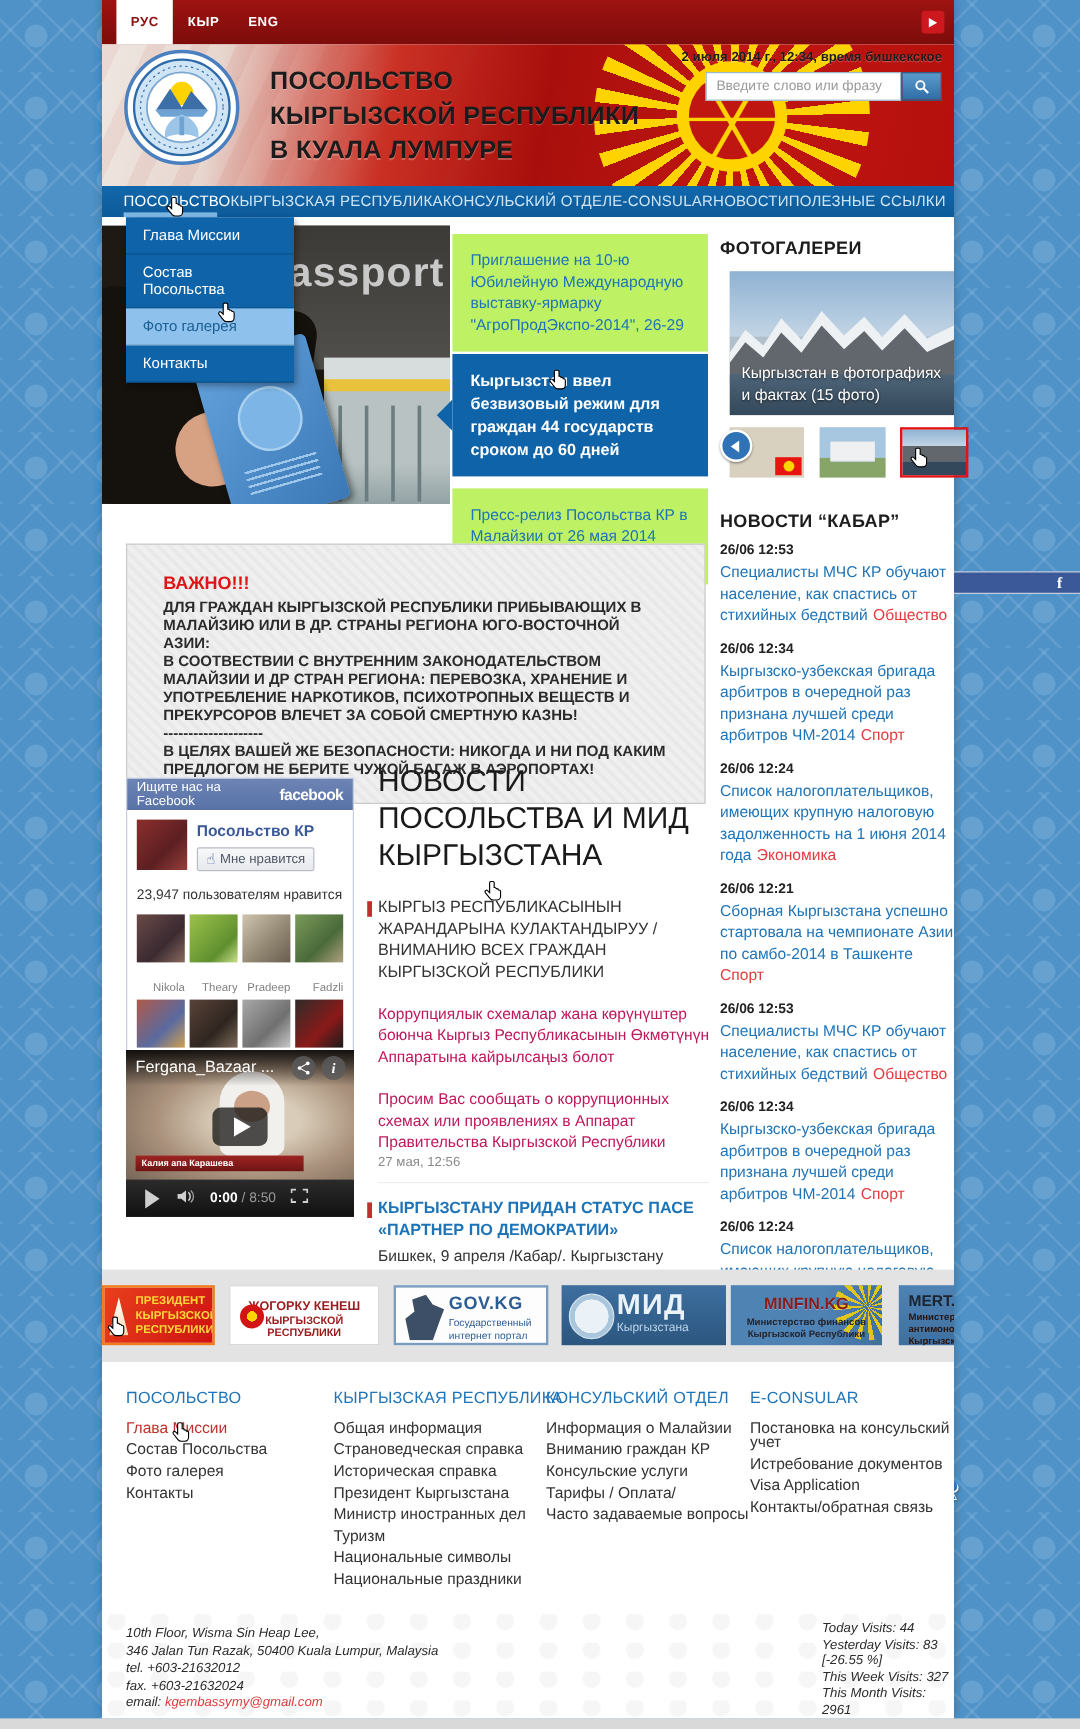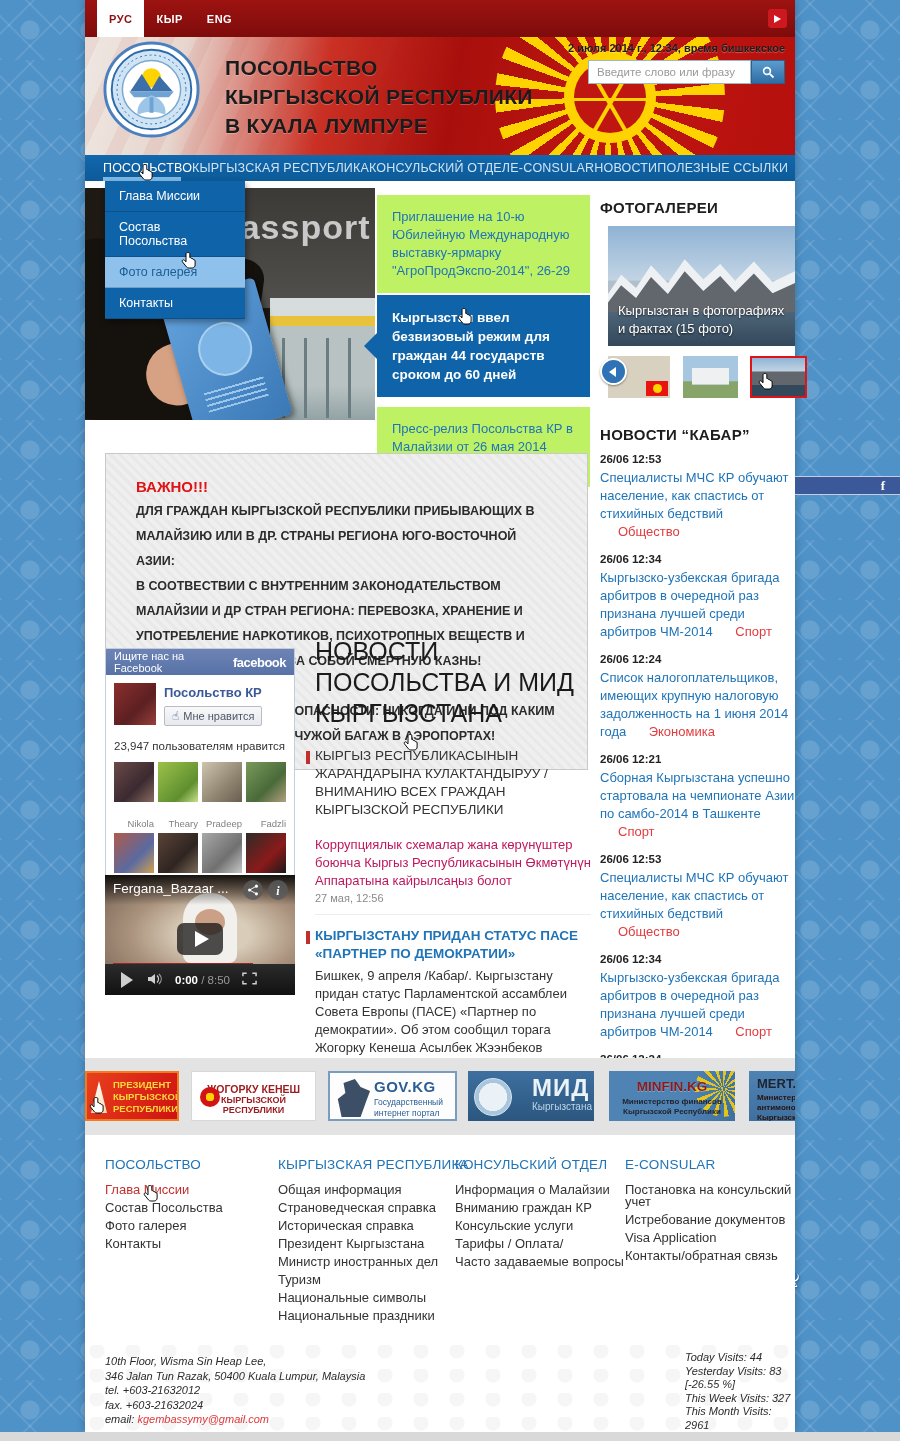--- a/index.html
+++ b/index.html
@@ -98,30 +98,30 @@
   .pg-t2 .bld{position:absolute;left:9px;top:12px;width:37px;height:16px;background:#eef0f2;box-shadow:0 1px 0 #c6ccd2;}
   .pg-t3{left:142px;width:53px;border:2px solid #e01417;height:38px;background:linear-gradient(#8fb3d4 0%,#c2d4e4 35%,#62676e 36% 70%,#33485a 71%);}
   .pg-nav{position:absolute;left:-8px;top:2px;width:23px;height:23px;border-radius:50%;background:#2f72b5;border:2px solid #fff;box-shadow:0 1px 2px rgba(0,0,0,.4);display:flex;align-items:center;justify-content:center;cursor:pointer;}
   .pg-nav i{display:block;width:0;height:0;border-right:7px solid #fff;border-top:5px solid transparent;border-bottom:5px solid transparent;margin-right:2px;}
 
   
   .kabar{margin-top:26px;}
   .kb-item{margin-bottom:13px;}
   .kb-date{font-size:11.5px;font-weight:bold;color:#222;margin-bottom:3px;}
   .kb-title{font-size:13px;line-height:17px;color:#1f74b8;cursor:pointer;display:inline;}
-  .kb-cat{font-size:13px;color:#e23b3e;margin-left:18px;cursor:pointer;display:inline;}
+  .kb-cat{font-size:13px;color:#e23b3e;margin-left:0;cursor:pointer;display:inline;}
   .kb-logo{margin:14px 0 0 118px;font-size:21px;font-weight:800;font-style:italic;letter-spacing:1px;color:#2f72b5;position:relative;display:inline-block;text-shadow:1px 1px 0 #fff,2px 2px 2px rgba(0,0,0,.25);}
   .kb-logo:before{content:"";position:absolute;left:-4px;top:-7px;width:64px;height:10px;border-top:3px solid #7fb0dc;border-radius:50%;}
 
   
   .important{position:absolute;left:20px;top:272px;width:483px;border:1px solid #c9c9c9;background:#efefef;
     background-image:repeating-linear-gradient(45deg, rgba(0,0,0,.028) 0 3px, rgba(0,0,0,0) 3px 7px);
     padding:24px 30px 20px;box-sizing:border-box;}
   .imp-h{color:#e01417;font-weight:bold;font-size:15px;margin-bottom:4px;}
-  .imp-t{color:#2b2b2b;font-weight:bold;font-size:12.5px;line-height:25px;}
+  .imp-t{color:#2b2b2b;font-weight:bold;font-size:12.5px;line-height:15px;}
 
   
   .fb{position:absolute;left:20px;top:467px;width:190px;border:1px solid #c4cde0;background:#fff;box-sizing:border-box;}
   .fb-head{height:26px;background:linear-gradient(#6d84b4,#5872a7);display:flex;align-items:center;justify-content:space-between;padding:0 8px;}
   .fb-head .t{color:#fff;font-size:11px;}
   .fb-head .lg{color:#fff;font-size:13px;font-weight:bold;letter-spacing:-.5px;}
   .fb-prof{display:flex;padding:8px;}
   .fb-ava{width:42px;height:42px;background:linear-gradient(135deg,#8c2f2c,#5c1f22 60%,#97403c);flex:none;}
   .fb-pr{margin-left:8px;}
   .fb-name{color:#3b5998;font-size:13px;font-weight:bold;margin:2px 0 6px;cursor:pointer;}
@@ -129,21 +129,21 @@
   .fb-like .th{color:#3b5998;font-size:12px;font-family:"DejaVu Sans",sans-serif;}
   .fb-count{font-size:11.5px;color:#333;padding:6px 8px 8px;}
   .fb-grid{display:grid;grid-template-columns:repeat(4,40px);gap:4px;padding:2px 8px 6px;}
   .fb-cell{cursor:pointer;}
   .fb-img{width:40px;height:40px;}
   .fb-nm{font-size:9.5px;color:#808080;text-align:right;margin-top:16px;overflow:hidden;white-space:nowrap;}
   .fb-foot{border-top:1px solid #e1e5ee;display:flex;align-items:center;gap:6px;padding:6px 8px;font-size:11px;color:#555;}
   .fb-fico{width:14px;height:14px;background:#3b5998;color:#fff;border-radius:2px;display:flex;align-items:center;justify-content:center;font-size:10px;font-weight:bold;font-family:"Liberation Serif",serif;}
 
   
-  .video{position:absolute;left:20px;top:694px;width:190px;height:120px;background:#000;overflow:hidden;}
+  .video{position:absolute;left:20px;top:694px;width:190px;height:139px;background:#000;overflow:hidden;}
   .v-title{position:absolute;left:0;top:0;right:0;height:30px;background:linear-gradient(rgba(0,0,0,.85),rgba(0,0,0,0));color:#fff;font-size:13.5px;padding:6px 8px 0;box-sizing:border-box;z-index:3;}
   .v-ico{position:absolute;top:5px;width:20px;height:20px;border-radius:50%;background:rgba(90,90,90,.85);display:flex;align-items:center;justify-content:center;z-index:4;cursor:pointer;}
   .v-share{right:32px;}
   .v-info{right:7px;}
   .v-still{position:absolute;left:0;top:0;width:100%;height:118px;background:radial-gradient(ellipse at 58% 50%, #d9cdb9 0 22%, #a9917c 55%, #6d5c4e 100%);}
   .v-fig{position:absolute;left:78px;top:18px;width:54px;height:70px;background:#f2f0ec;border-radius:26px 26px 8px 8px;}
   .v-fig:after{content:"";position:absolute;left:12px;top:16px;width:30px;height:26px;border-radius:50%;background:#caa186;}
   .v-band{position:absolute;left:8px;top:88px;width:130px;background:linear-gradient(#9e2422,#6e1413);color:#fff;font-size:7.5px;font-weight:bold;padding:2px 5px;z-index:2;}
   .v-play{position:absolute;left:50%;top:48px;width:46px;height:32px;margin-left:-23px;background:rgba(20,20,20,.75);border-radius:7px;display:flex;align-items:center;justify-content:center;z-index:3;cursor:pointer;}
   .v-play i{display:block;width:0;height:0;border-left:14px solid #fff;border-top:8px solid transparent;border-bottom:8px solid transparent;margin-left:3px;}
@@ -174,21 +174,21 @@
   .bn{position:absolute;top:13px;height:50px;box-sizing:border-box;overflow:hidden;cursor:pointer;}
   .bn.b1{left:0;width:94px;background:linear-gradient(120deg,#e8401c,#cf1212);border:2px solid #f07c1e;color:#ffd93c;font-size:9.5px;font-weight:bold;line-height:12px;padding:6px 4px 0 26px;}
   .b1:before{content:"";position:absolute;left:4px;top:8px;width:16px;height:32px;background:linear-gradient(#fff,#ffd9b0);clip-path:polygon(50% 0,100% 100%,0 100%);}
   .bn.b2{left:106px;width:125px;background:#fff;border:1px solid #d8d8d8;color:#9c1d20;font-weight:bold;text-align:center;padding-top:11px;}
   .b2 .l1{font-size:10.5px;} .b2 .l2{font-size:9px;}
   .b2:before{content:"";position:absolute;left:8px;top:15px;width:20px;height:20px;border-radius:50%;background:radial-gradient(#ffd300 0 30%,#d31414 31%);}
   .bn.b3{left:243px;width:129px;background:#fdfdfd;border:2px solid #7a9cc0;padding:5px 6px 0 44px;}
   .b3 .rider{position:absolute;left:4px;top:4px;width:38px;height:40px;background:#3c4f66;clip-path:polygon(20% 100%,10% 55%,30% 40%,25% 15%,55% 5%,70% 25%,95% 35%,85% 60%,70% 100%);}
   .b3 .t{font-size:15px;font-weight:bold;color:#2a5d94;letter-spacing:.5px;}
   .b3 .s{font-size:8.5px;color:#2a5d94;line-height:11px;margin-top:2px;}
-  .bn.b4{left:383px;width:126px;background:linear-gradient(#3e6f9f,#2b567f);padding:4px 4px 0 64px;}
+  .bn.b4{left:383px;width:137px;background:linear-gradient(#3e6f9f,#2b567f);padding:4px 4px 0 46px;}
   .b4 .emb{position:absolute;left:6px;top:7px;width:36px;height:36px;border-radius:50%;background:radial-gradient(#eaf2f8 0 55%,#a9c6dd 56%);border:1px solid #d7e4ee;}
   .b4 .t{font-size:24px;font-weight:800;color:#eaf2fa;letter-spacing:1px;line-height:26px;}
   .b4 .s{font-size:10px;color:#bcd6ea;}
   .bn.b5{left:524px;width:126px;background:linear-gradient(100deg,#4f83b4 60%,#3e6f9f);text-align:center;padding-top:8px;}
   .b5:after{content:"";position:absolute;right:-16px;top:-10px;width:56px;height:56px;border-radius:50%;background:repeating-conic-gradient(#ffd300 0 10deg,rgba(255,211,0,0) 10deg 24deg);opacity:.85;}
   .b5 .t{font-size:13.5px;font-weight:800;color:#8c1b1b;text-shadow:0 1px 0 rgba(255,255,255,.3);position:relative;z-index:2;}
   .b5 .s{font-size:8px;font-weight:bold;color:#22242e;line-height:10px;margin-top:3px;position:relative;z-index:2;}
   .bn.b6{left:664px;width:90px;background:linear-gradient(#4f83b4,#3e6f9f);padding:5px 0 0 8px;}
   .b6 .t{font-size:13px;font-weight:800;color:#1c2430;}
   .b6 .s{font-size:8px;font-weight:bold;color:#27140f;line-height:10px;margin-top:2px;}
@@ -479,20 +479,21 @@
           </span>
         </div>
       </div>
 
       <div class="centercol">
         <h1 class="cc-h1">НОВОСТИ ПОСОЛЬСТВА И МИД КЫРГЫЗСТАНА</h1>
         <div class="art">
           <span class="rb"></span>
           <div class="art-t1">КЫРГЫЗ РЕСПУБЛИКАСЫНЫН ЖАРАНДАРЫНА КУЛАКТАНДЫРУУ / ВНИМАНИЮ ВСЕХ ГРАЖДАН КЫРГЫЗСКОЙ РЕСПУБЛИКИ</div>
           <div class="art-red">Коррупциялык схемалар жана көрүнүштер боюнча Кыргыз Республикасынын Өкмөтүнүн Аппаратына кайрылсаңыз болот</div>
+          <div class="art-red">Просим Вас сообщать о коррупционных схемах или проявлениях в Аппарат Правительства Кыргызской Республики</div>
           <div class="art-date">27 мая, 12:56</div>
         </div>
         <div class="art">
           <span class="rb" style="top:16px"></span>
           <div class="art-t2">КЫРГЫЗСТАНУ ПРИДАН СТАТУС ПАСЕ «ПАРТНЕР ПО ДЕМОКРАТИИ»</div>
           <div class="art-body">Бишкек, 9 апреля /Кабар/. Кыргызстану придан статус Парламентской ассамблеи Совета Европы (ПАСЕ) «Партнер по демократии». Об этом сообщил торага Жогорку Кенеша Асылбек Жээнбеков сегодня на заседании парламента.</div>
           <div class="art-body">Как он сообщил, такое решение принято в рамках в весенней сессии ПАСЕ, в работе которой принимает участие делегация Жогорку Кенеша во главе с заместителем торага Асией Сасыкбаевой.</div>
           <div class="art-date">9 апреля, 10:51</div>
         </div>
         <a class="cc-arch">Архив новостей</a>

